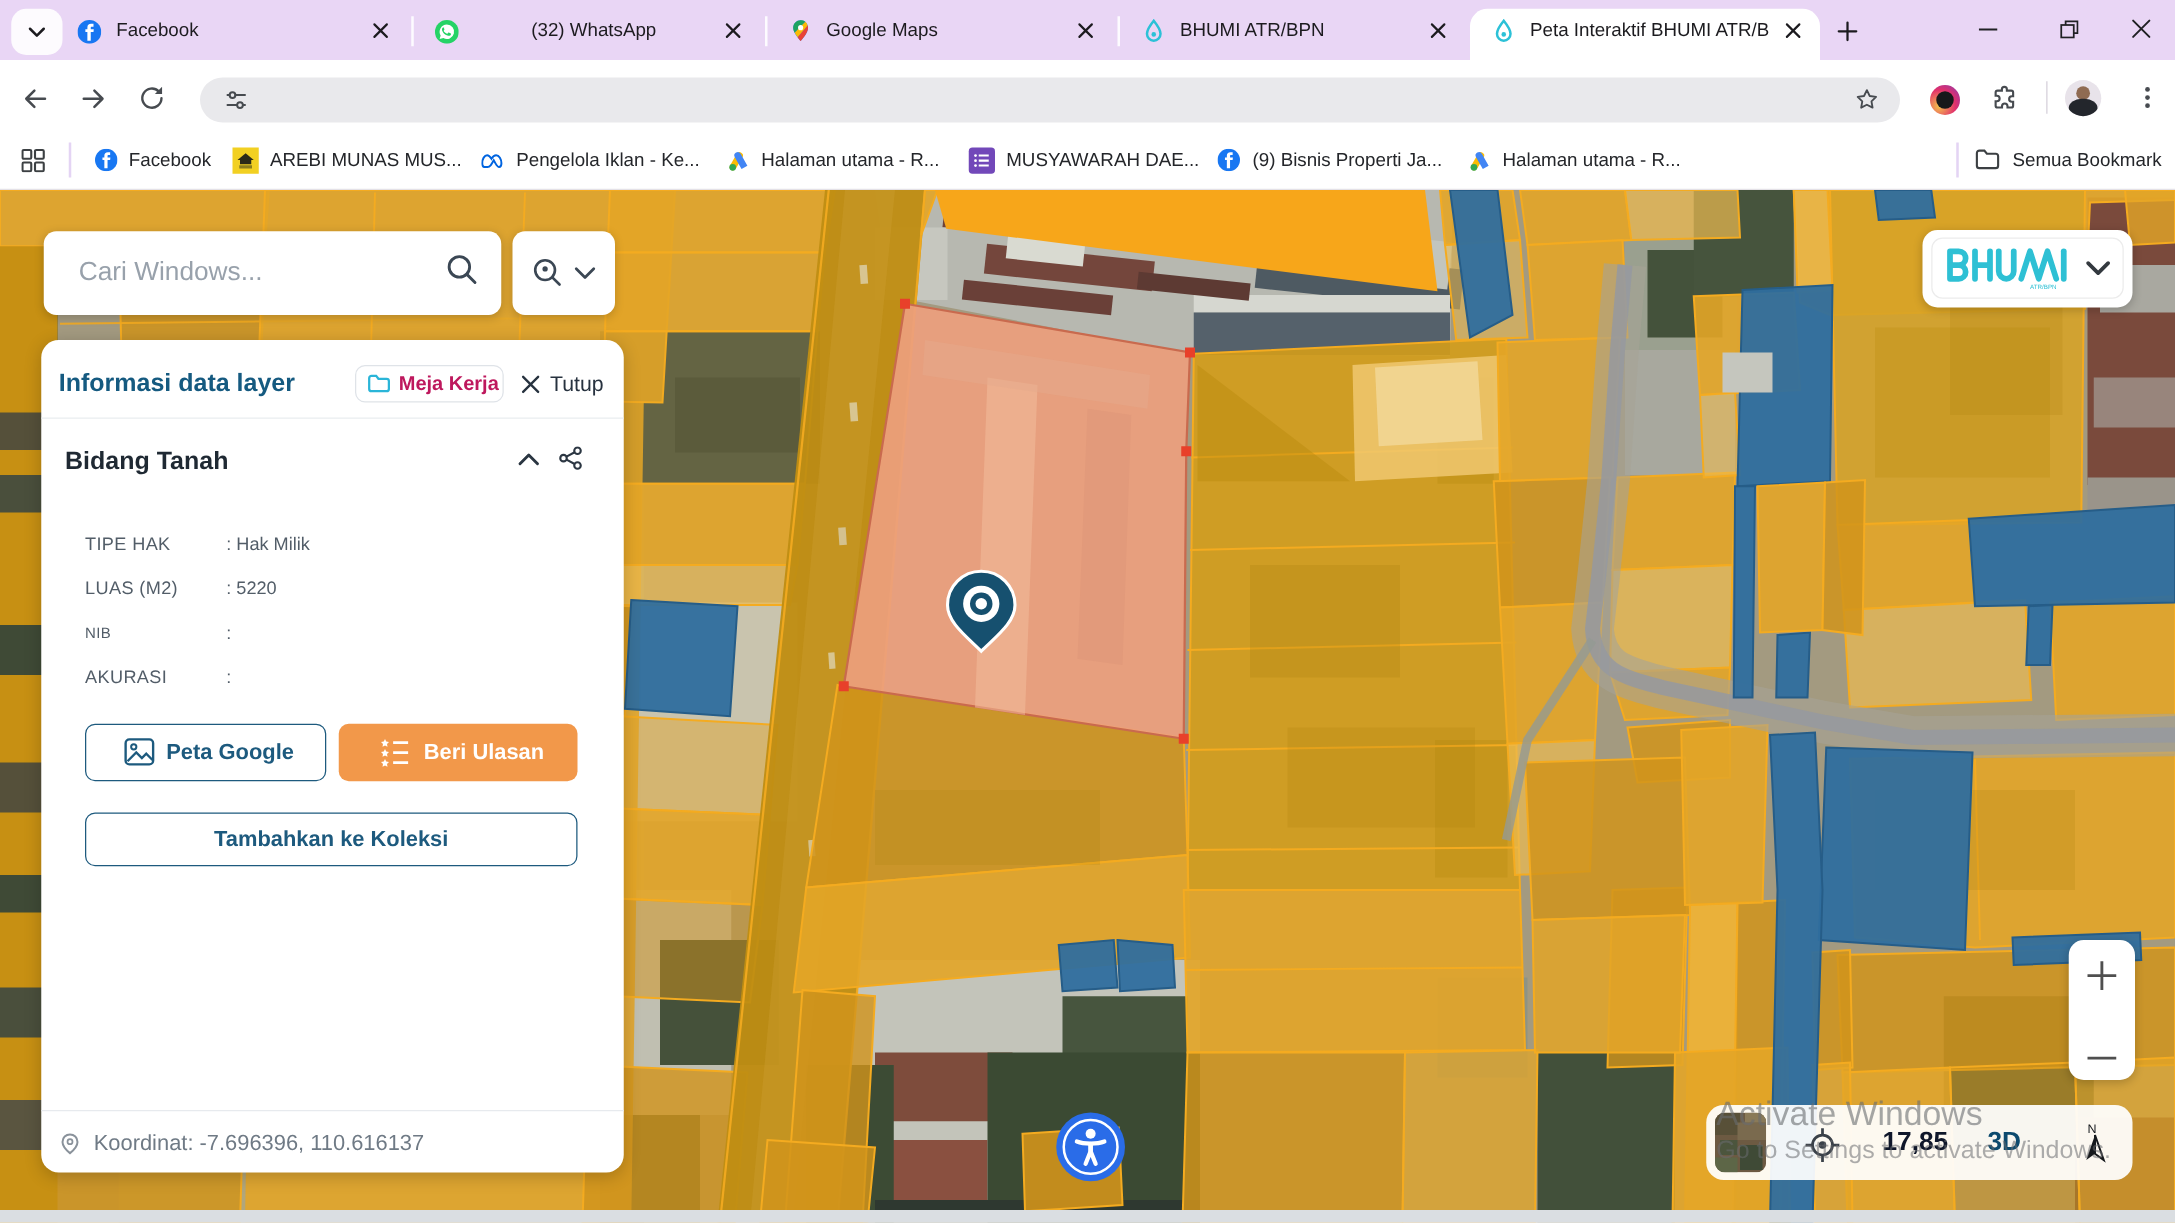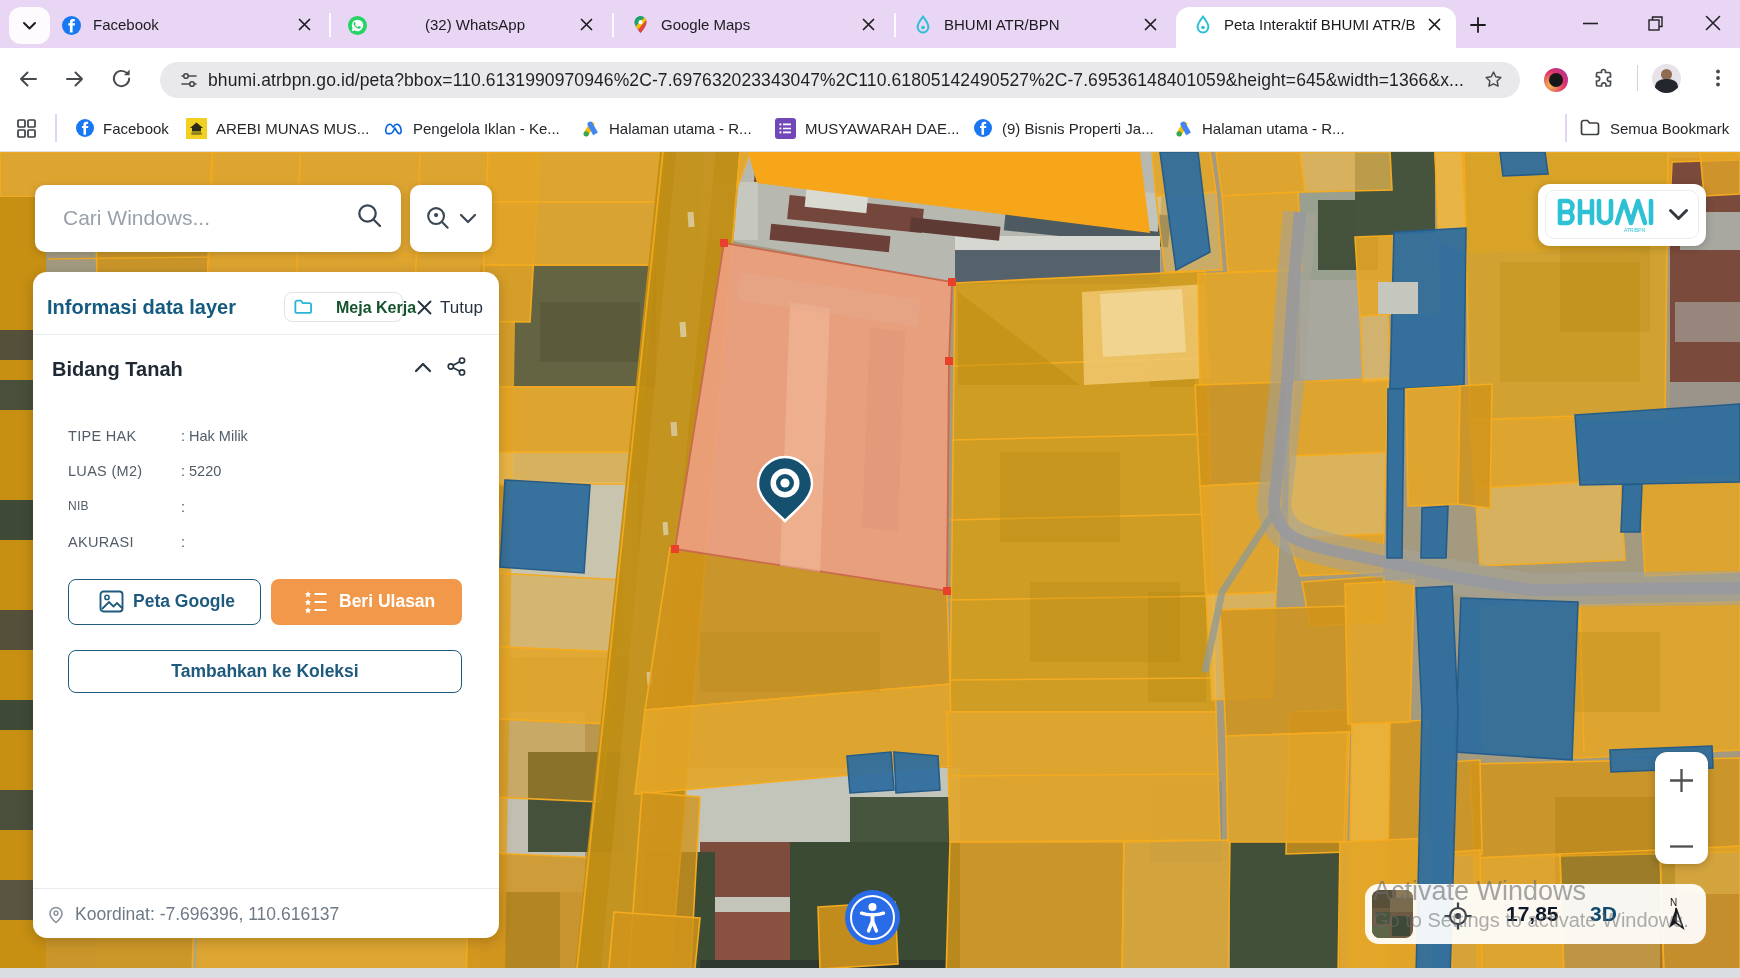--- a/index.html
+++ b/index.html
@@ -97,21 +97,20 @@
       <path d="M20 12a8 8 0 1 1-2.3-5.6" stroke="#474b50" stroke-width="2" fill="none" stroke-linecap="round"></path>
       <path d="M20.5 2.5v6h-6z" fill="#474b50"></path>
     </svg>
 <div class="abs" style="left:160px;top:62px;width:1360px;height:36px;background:#e9e9ec;border-radius:18px;"></div>
 <svg class="abs" style="left:179px;top:70px" width="20" height="20" viewBox="0 0 20 20">
       <circle cx="7" cy="6" r="2.3" stroke="#474b50" stroke-width="1.6" fill="none"></circle>
       <path d="M9.3 6H17 M3 6h1.7" stroke="#474b50" stroke-width="1.6" stroke-linecap="round"></path>
       <circle cx="13" cy="14" r="2.3" stroke="#474b50" stroke-width="1.6" fill="none"></circle>
       <path d="M3 14h7.7 M15.3 14H17" stroke="#474b50" stroke-width="1.6" stroke-linecap="round"></path>
     </svg>
-<div class="abs" style="left:208px;top:70px;font-size:17.5px;color:#1f2023;letter-spacing:0.1px;">bhumi.atrbpn.go.id/peta?bbox=110.6131990970946%2C-7.697632023343047%2C110.61805142490527%2C-7.69536148401059&amp;height=645&amp;width=1366&amp;x...</div>
 <svg class="abs" style="left:1483px;top:69px" width="21" height="21" viewBox="0 0 24 24">
       <path d="M12 3.6l2.6 5.3 5.8.8-4.2 4.1 1 5.8L12 16.9l-5.2 2.7 1-5.8-4.2-4.1 5.8-.8z" fill="none" stroke="#474b50" stroke-width="1.7" stroke-linejoin="round"></path>
     </svg>
 <div class="abs" style="left:1544px;top:68px;width:24px;height:24px;border-radius:50%;background:radial-gradient(circle at 30% 70%, #f5c24b, #e1306c 55%, #833ab4);"></div>
 <div class="abs" style="left:1549px;top:73px;width:14px;height:14px;border-radius:50%;background:#17181a;"></div>
 <svg class="abs" style="left:1592px;top:67px" width="24" height="24" viewBox="0 0 24 24">
       <path d="M9.5 4.5a2 2 0 0 1 4 0v1h3.5a1.5 1.5 0 0 1 1.5 1.5v3h-1a2.2 2.2 0 0 0 0 4.4h1v3.1a1.5 1.5 0 0 1-1.5 1.5H14v-1a2.2 2.2 0 0 0-4.4 0v1H6a1.5 1.5 0 0 1-1.5-1.5V14h1a2.2 2.2 0 0 0 0-4.4h-1V7A1.5 1.5 0 0 1 6 5.5h3.5z" fill="none" stroke="#474b50" stroke-width="1.7"></path>
     </svg>
 <div class="abs" style="left:1637px;top:65px;width:1px;height:26px;background:#d5d0da;"></div>
 <div class="abs" style="left:1652px;top:64px;width:29px;height:29px;border-radius:50%;background:#e8e3ea;overflow:hidden;">
@@ -385,21 +384,21 @@
 <svg class="abs" style="left:459px;top:213px" width="18" height="12" viewBox="0 0 18 12">
       <path d="M2 2 l7 7 7-7" stroke="#3b4754" stroke-width="2.2" fill="none" stroke-linecap="round" stroke-linejoin="round"></path>
     </svg>
 
 <div class="abs" style="left:33px;top:272px;width:466px;height:666px;background:#ffffff;border-radius:14px;box-shadow:0 3px 14px rgba(0,0,0,0.2);"></div>
 <div class="abs" style="left:47px;top:296px;font-size:20px;font-weight:bold;color:#155a80;">Informasi data layer</div>
 <div class="abs" style="left:284px;top:292px;width:119px;height:30px;border:1px solid #dfe3e8;border-radius:8px;"></div>
 <svg class="abs" style="left:294px;top:299px" width="18" height="16" viewBox="0 0 20 17">
       <path d="M1.5 3.5a2 2 0 0 1 2-2h4.2l2 2.6h7.3a2 2 0 0 1 2 2v7a2 2 0 0 1-2 2h-13.5a2 2 0 0 1-2-2z" fill="none" stroke="#2ab5d8" stroke-width="2"></path>
     </svg>
-<div class="abs" style="left:319px;top:299px;font-size:16px;font-weight:bold;color:#14532d;margin-left:17px;">Meja Kerja</div>
+<div class="abs" style="left:319px;top:299px;font-size:16px;font-weight:bold;color:#be185d;">Meja Kerja</div>
 <svg class="abs" style="left:417px;top:300px" width="15" height="15" viewBox="0 0 15 15">
       <path d="M1.5 1.5 L13.5 13.5 M13.5 1.5 L1.5 13.5" stroke="#27323f" stroke-width="1.9" stroke-linecap="round"></path>
     </svg>
 <div class="abs" style="left:440px;top:298px;font-size:17px;color:#27323f;">Tutup</div>
 <div class="abs" style="left:33px;top:334px;width:466px;height:1px;background:#e9edf0;"></div>
 <div class="abs" style="left:52px;top:358px;font-size:20px;font-weight:bold;color:#1f2933;">Bidang Tanah</div>
 <svg class="abs" style="left:414px;top:361px" width="18" height="12" viewBox="0 0 18 12">
       <path d="M2 10 l7-7 7 7" stroke="#2b3642" stroke-width="2.3" fill="none" stroke-linecap="round" stroke-linejoin="round"></path>
     </svg>
 <svg class="abs" style="left:447px;top:357px" width="19" height="19" viewBox="0 0 19 19">

